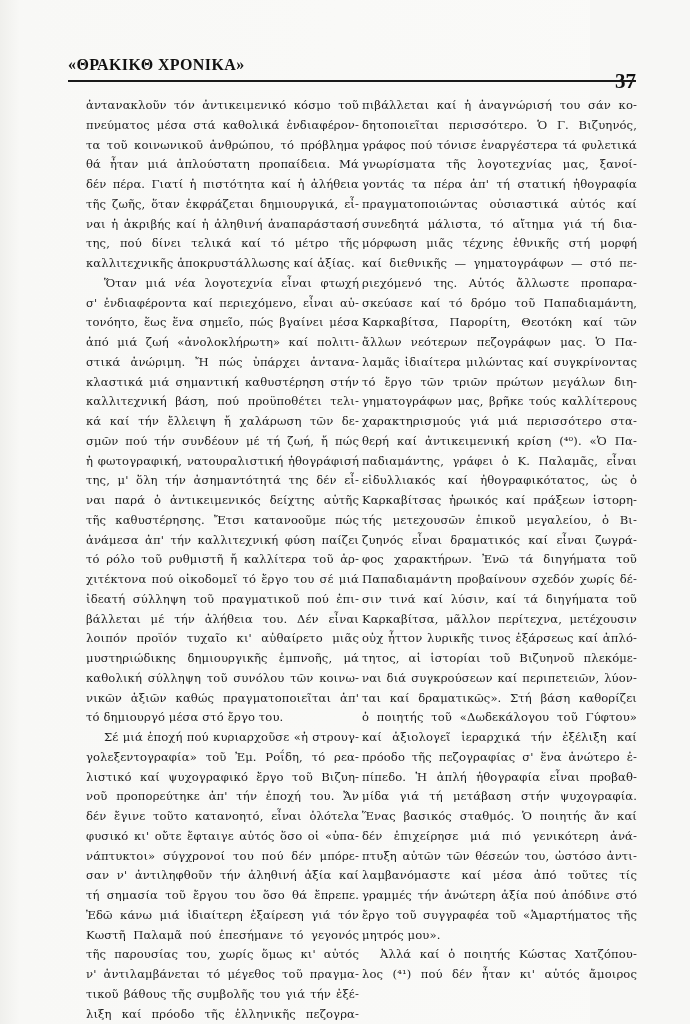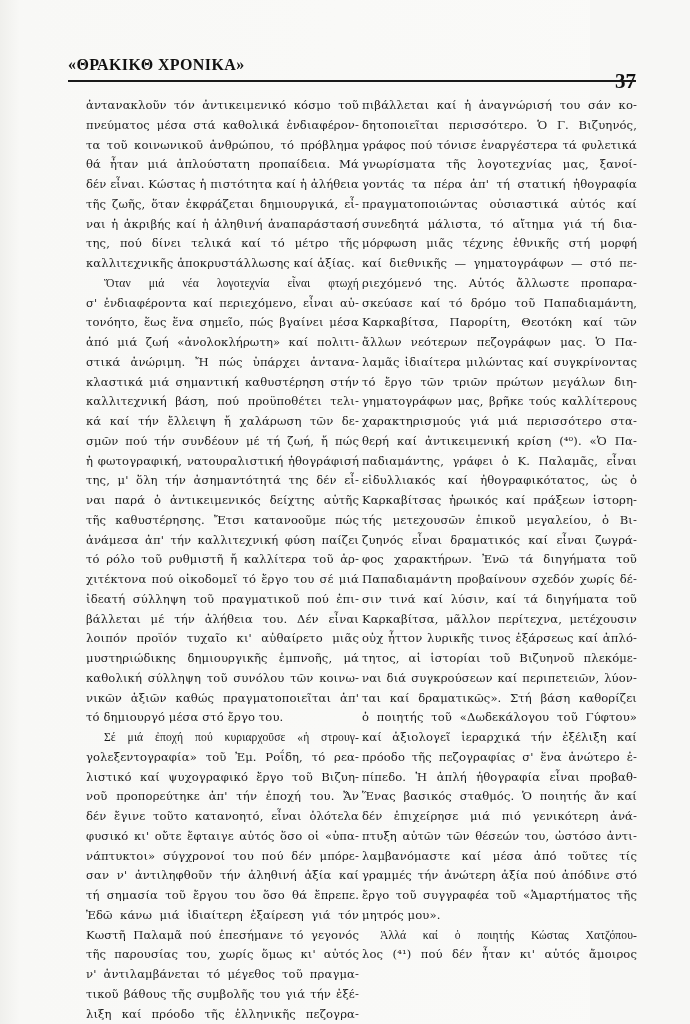--- a/index.html
+++ b/index.html
@@ -42,38 +42,38 @@
     display: block;
     height: 19.75px; line-height: 19.75px;
     font-size: 11.6px;
     text-align: justify;
     text-align-last: justify;
     white-space: nowrap;
     overflow: hidden;
     letter-spacing: 0.1px;
   }
   .line.last { text-align-last: left; }
-  .line.indent { padding-left: 18px; font-family: Liberation Serif, serif; }
+  .line.indent { padding-left: 18px; }
 </style>
 </head>
 <body>
 
 <div class="page">
   <div class="header">
     <span class="title">«ΘΡΑΚΙΚΘ ΧΡΟΝΙΚΑ»</span>
     <span class="pageno">37</span>
   </div>
   <div class="rule"></div>
 
   <div class="col left" id="col-left">
       <span class="line">ἀντανακλοῦν τόν ἀντικειμενικό κόσμο τοῦ</span>
       <span class="line">πνεύματος μέσα στά καθολικά ἐνδιαφέρον-</span>
       <span class="line">τα τοῦ κοινωνικοῦ ἀνθρώπου, τό πρόβλημα</span>
       <span class="line">θά ἦταν μιά ἁπλούστατη προπαίδεια. Μά</span>
-      <span class="line">δέν εἶναι. Κώστας ἡ πιστότητα καί ἡ ἀλήθεια</span>
+      <span class="line">δέν πέρα. Γιατί ἡ πιστότητα καί ἡ ἀλήθεια</span>
       <span class="line">τῆς ζωῆς, ὅταν ἐκφράζεται δημιουργικά, εἶ-</span>
       <span class="line">ναι ἡ ἀκριβής καί ἡ ἀληθινή ἀναπαράστασή</span>
       <span class="line">της, πού δίνει τελικά καί τό μέτρο τῆς</span>
       <span class="line last">καλλιτεχνικῆς ἀποκρυστάλλωσης καί ἀξίας.</span>
       <span class="line indent">Ὅταν μιά νέα λογοτεχνία εἶναι φτωχή</span>
       <span class="line">σ' ἐνδιαφέροντα καί περιεχόμενο, εἶναι αὐ-</span>
       <span class="line">τονόητο, ἕως ἕνα σημεῖο, πώς βγαίνει μέσα</span>
       <span class="line">ἀπό μιά ζωή «ἀνολοκλήρωτη» καί πολιτι-</span>
       <span class="line">στικά ἀνώριμη. Ἤ πώς ὑπάρχει ἀντανα-</span>
       <span class="line">κλαστικά μιά σημαντική καθυστέρηση στήν</span>
@@ -139,20 +139,21 @@
       <span class="line">σιν τινά καί λύσιν, καί τά διηγήματα τοῦ</span>
       <span class="line">Καρκαβίτσα, μᾶλλον περίτεχνα, μετέχουσιν</span>
       <span class="line">οὐχ ἧττον λυρικῆς τινος ἐξάρσεως καί ἁπλό-</span>
       <span class="line">τητος, αἱ ἱστορίαι τοῦ Βιζυηνοῦ πλεκόμε-</span>
       <span class="line">ναι διά συγκρούσεων καί περιπετειῶν, λύον-</span>
       <span class="line">ται καί δραματικῶς». Στή βάση καθορίζει</span>
       <span class="line">ὁ ποιητής τοῦ «Δωδεκάλογου τοῦ Γύφτου»</span>
       <span class="line">καί ἀξιολογεῖ ἱεραρχικά τήν ἐξέλιξη καί</span>
       <span class="line">πρόοδο τῆς πεζογραφίας σ' ἕνα ἀνώτερο ἐ-</span>
       <span class="line">πίπεδο. Ἡ ἁπλή ἠθογραφία εἶναι προβαθ-</span>
+      <span class="line">μίδα γιά τή μετάβαση στήν ψυχογραφία.</span>
       <span class="line">Ἕνας βασικός σταθμός. Ὁ ποιητής ἄν καί</span>
       <span class="line">δέν ἐπιχείρησε μιά πιό γενικότερη ἀνά-</span>
       <span class="line">πτυξη αὐτῶν τῶν θέσεών του, ὡστόσο ἀντι-</span>
       <span class="line">λαμβανόμαστε καί μέσα ἀπό τοῦτες τίς</span>
       <span class="line">γραμμές τήν ἀνώτερη ἀξία πού ἀπόδινε στό</span>
       <span class="line">ἔργο τοῦ συγγραφέα τοῦ «Ἁμαρτήματος τῆς</span>
       <span class="line last">μητρός μου».</span>
       <span class="line indent">Ἀλλά καί ὁ ποιητής Κώστας Χατζόπου-</span>
       <span class="line">λος (⁴¹) πού δέν ἦταν κι' αὐτός ἄμοιρος</span>
     </div>

